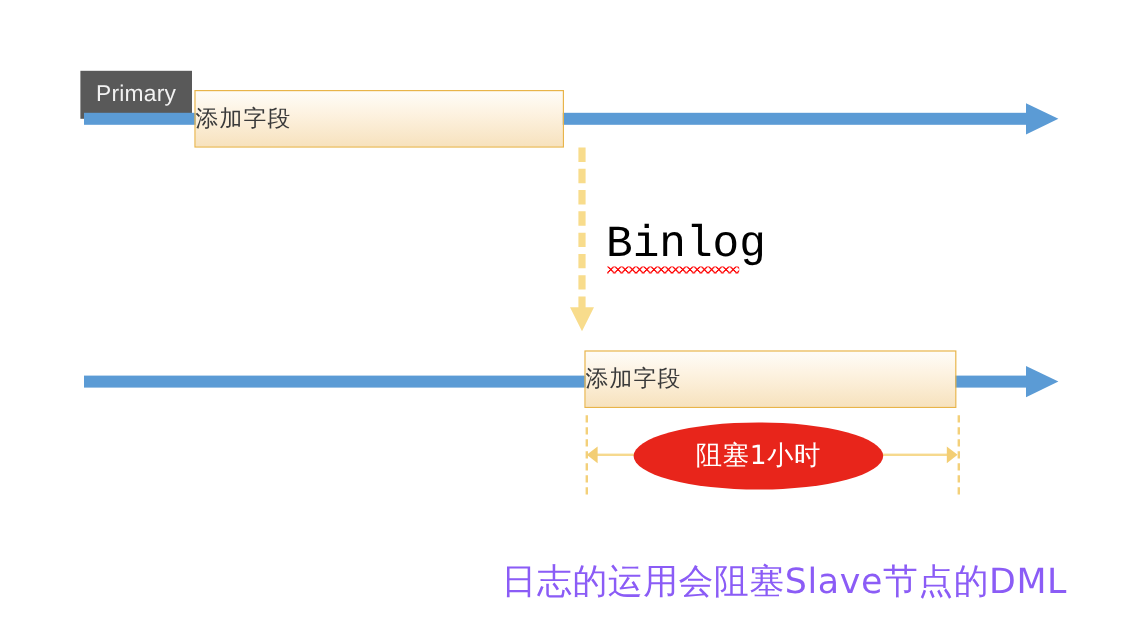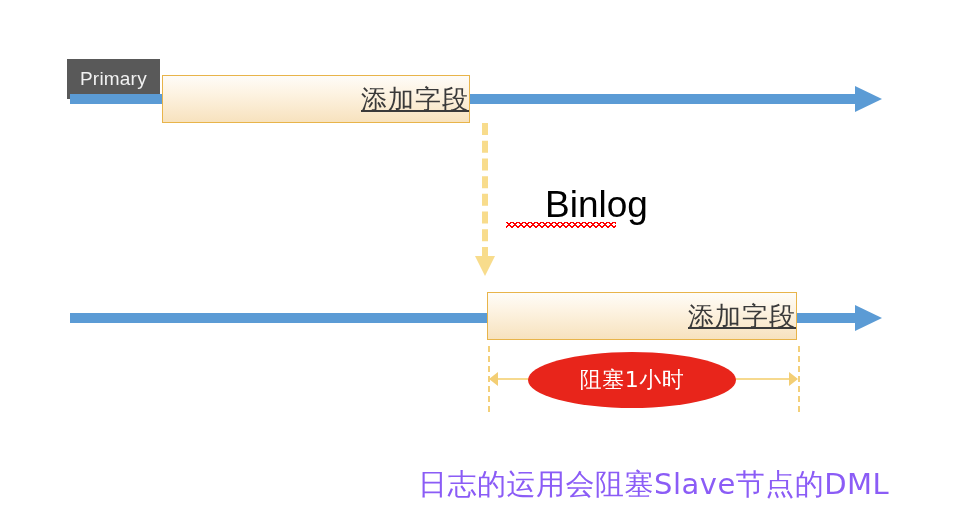--- a/index.html
+++ b/index.html
@@ -63,26 +63,25 @@
   #timeline-reader .head  { left: 785px; }
 
   
   .op-box {
     position: absolute;
     box-sizing: border-box;
     border: 1.6px solid #E8B44A;
     background: linear-gradient(to bottom, #FEFCF8 0%, #FDF3E2 38%, #F7E2BE 100%);
     display: flex;
     align-items: center;
-    justify-content: flex-end;
+    justify-content: flex-start;
     color: #3a3a3a;
-    font-size: 26px;
+    font-size: 19px;
     letter-spacing: 1px;
     font-family: "DejaVu Sans", "Liberation Sans", sans-serif;
-    text-decoration: underline;
   }
   #op-primary { left: 162px; top: 75px;  width: 308px; height: 48px; }
   #op-reader  { left: 487px; top: 292px; width: 310px; height: 48px; }
 
   
   #binlog-arrow {
     position: absolute;
     left: 478px;
     top: 123px;
     width: 14px;
@@ -108,23 +107,22 @@
   }
 
   
   #binlog-label {
     position: absolute;
     left: 505px;
     top: 186px;
     font-size: 37px;
     line-height: 1;
     color: #000000;
-    font-family: Liberation Sans, sans-serif;
+    font-family: Liberation Mono, monospace;
     white-space: nowrap;
-    margin-left: 40px;
   }
   #binlog-squiggle {
     position: absolute;
     left: 506px;
     top: 222px;
     width: 110px;
     height: 7px;
     background-image:
       linear-gradient(45deg, transparent 45%, #FF0000 45%, #FF0000 62%, transparent 62%),
       linear-gradient(-45deg, transparent 45%, #FF0000 45%, #FF0000 62%, transparent 62%);

